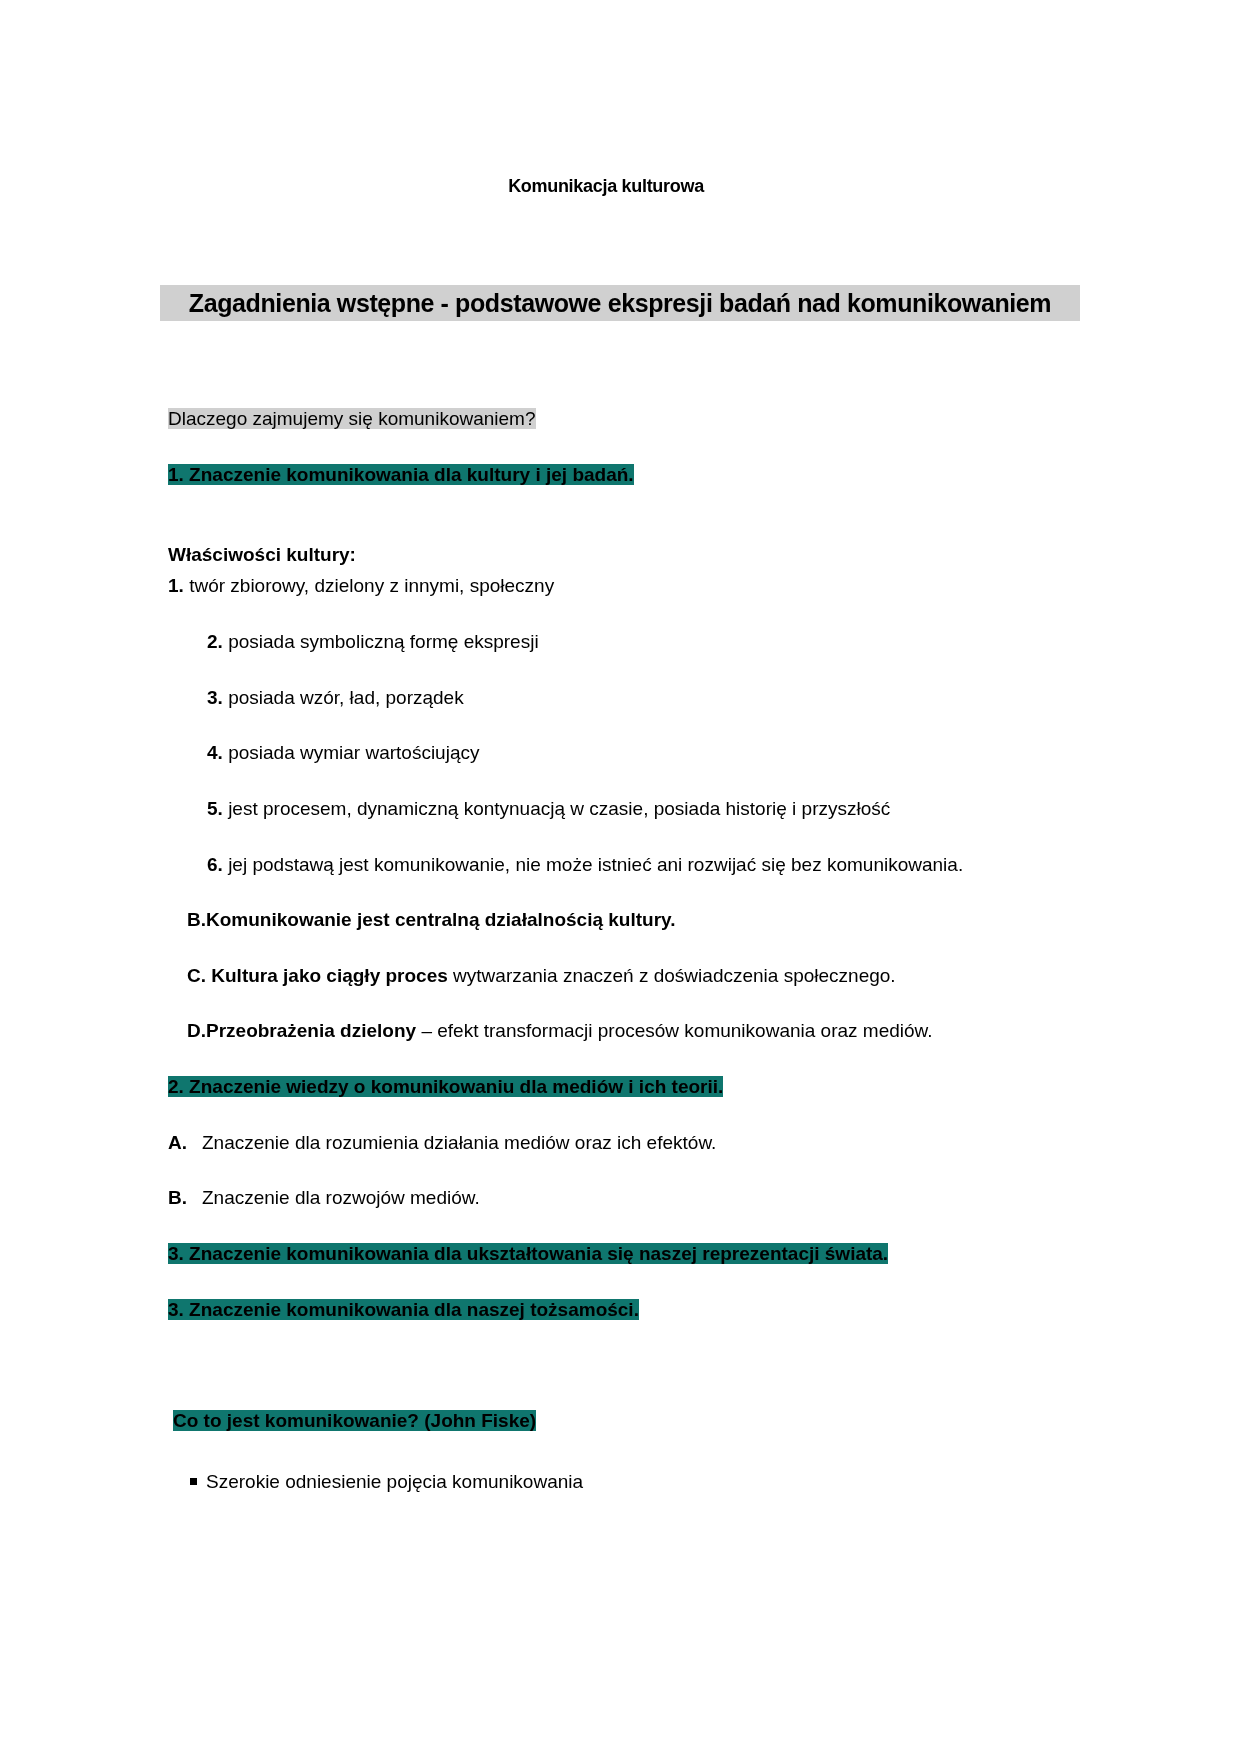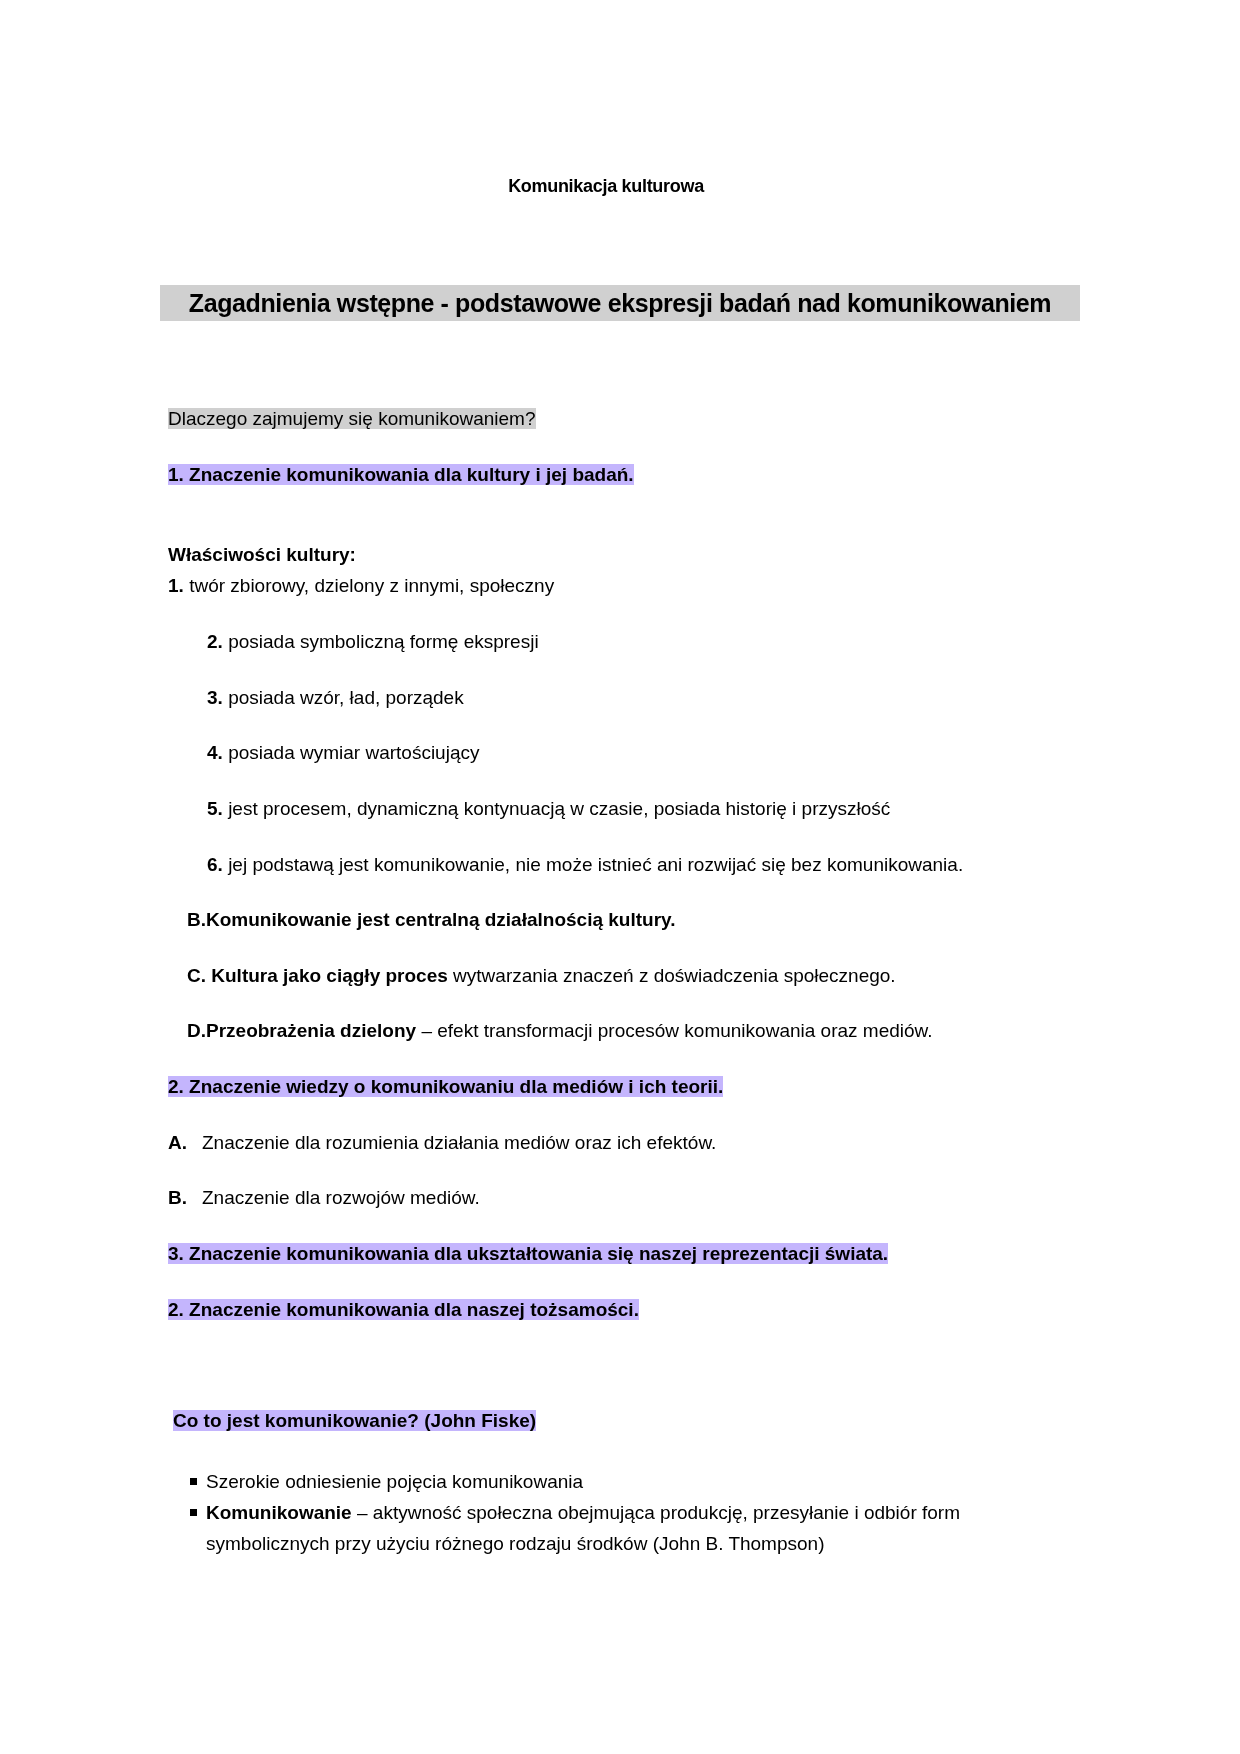--- a/index.html
+++ b/index.html
@@ -2,21 +2,21 @@
 <html><head>
   <meta charset="utf-8">
   <style>
     html, body { margin: 0; padding: 0; background: #ffffff; }
     body {
       width: 1240px; height: 1754px; position: relative; overflow: hidden;
       font-family: "Liberation Sans", sans-serif; color: #000;
     }
     .line { position: absolute; white-space: nowrap; font-size: 19px; line-height: 26px; margin-left: 21px; }
     .b { font-weight: bold; }
-    .hl-yellow { background: #c4b5fd; }
+    .hl-yellow { background: #0f766e; }
     .hl-gray { background: #d0d0d0; }
     .doc-title {
       position: absolute; left: 0; width: 1212px; top: 174px; text-align: center;
       font-size: 18px; font-weight: bold; line-height: 24px; letter-spacing: -0.3px;
     }
     .heading {
       position: absolute; left: 160px; top: 285px; width: 920px; height: 36px;
       background: #d0d0d0; font-size: 25px; font-weight: bold; line-height: 36px;
       text-align: center; white-space: nowrap; letter-spacing: -0.4px;
     }
@@ -82,30 +82,25 @@
 </div>
 <div class="line" style="left:147px; top:1185px;">
   <span class="b" style="display:inline-block; width:34px;">B.</span><span>Znaczenie dla rozwojów mediów.</span>
 </div>
 
 <div class="line b" style="left:147px; top:1241px;">
   <span class="hl-yellow"> 3. Znaczenie komunikowania dla ukształtowania się naszej reprezentacji świata.</span>
 </div>
 
 <div class="line b" style="left:147px; top:1297px;">
-  <span class="hl-yellow">2. Znaczenie komunikowania dla naszej tożsamości.</span>
+  <span class="hl-yellow">3. Znaczenie komunikowania dla naszej tożsamości.</span>
 </div>
 
 <div class="line b" style="left:152px; top:1408px;">
   <span class="hl-yellow">Co to jest komunikowanie? (John Fiske)</span>
 </div>
 
 <div class="bullets">
   <div class="bullet">
     <span class="dot"></span>
     <span class="b"></span><span>Szerokie odniesienie pojęcia komunikowania</span>
   </div>
-  <div class="bullet">
-    <span class="dot"></span>
-    <span class="b">Komunikowanie</span><span> – aktywność społeczna obejmująca produkcję, przesyłanie i odbiór form</span>
-    <span class="cont">symbolicznych przy użyciu różnego rodzaju środków (John B. Thompson)</span>
-  </div>
 </div>
 
 </body></html>

